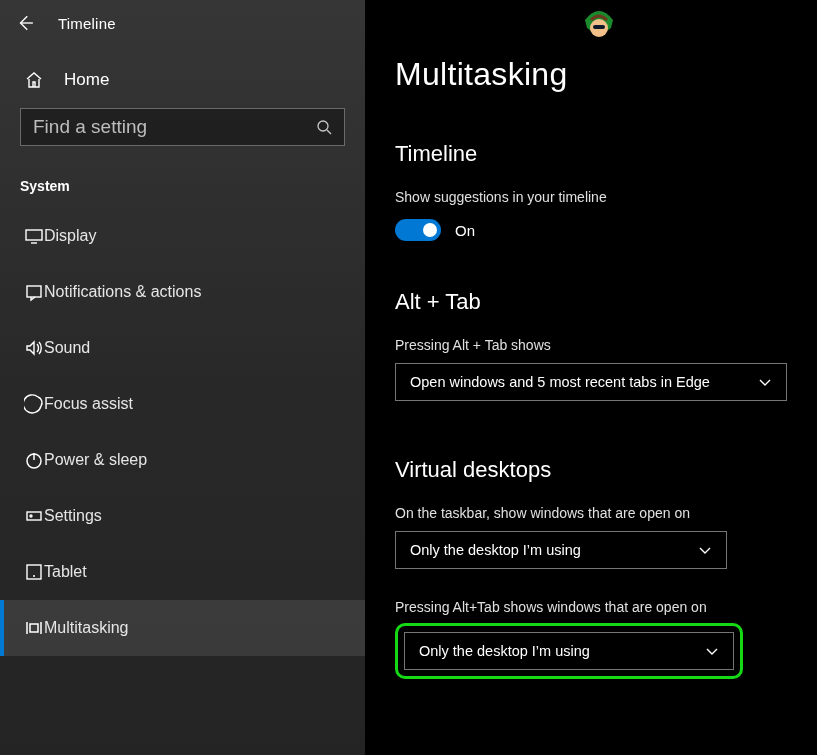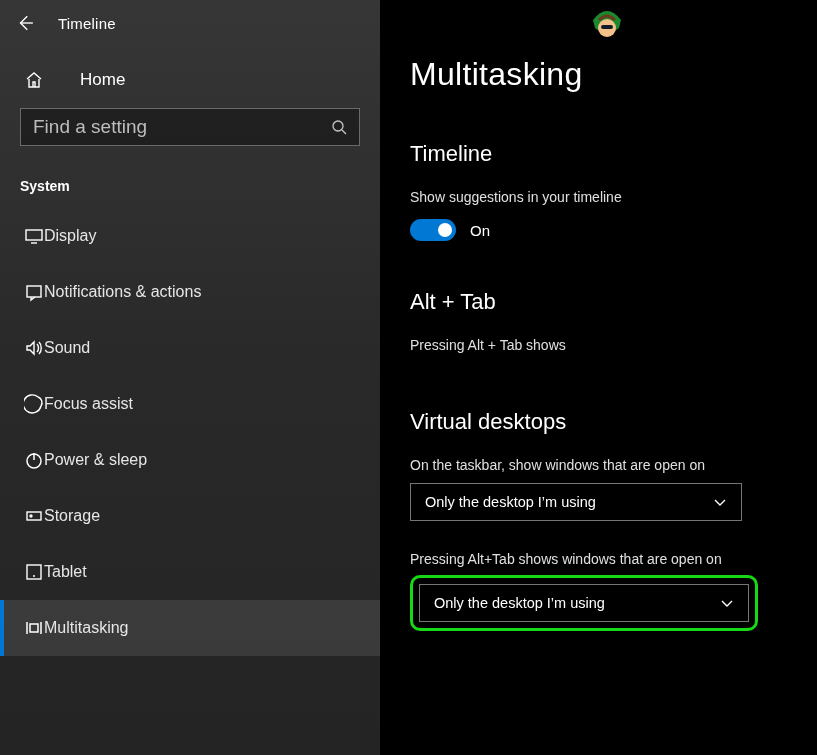--- a/index.html
+++ b/index.html
@@ -11,21 +11,21 @@
     width: 380px;
     height: 100%;
     background: linear-gradient(180deg, rgba(60,60,60,0.9) 0%, rgba(45,45,45,0.9) 50%, rgba(40,40,40,0.9) 100%);
     position: relative;
     padding: 0;
   }
   .sb-top { display: flex; align-items: center; gap: 24px; padding: 14px 20px 14px 16px; }
   .back-arrow { width: 18px; height: 18px; color: #fff; }
   .sb-title { font-size: 15px; font-weight: 400; letter-spacing: .2px; }
 
-  .home-row { display: flex; align-items: center; gap: 36px; padding: 24px 20px 18px 24px; }
+  .home-row { display: flex; align-items: center; gap: 20px; padding: 24px 20px 18px 24px; }
   .home-icon { width: 20px; height: 20px; }
   .home-label { font-size: 17px; }
 
   .search-wrap { padding: 0 20px; }
   .search-box {
     display: flex; align-items: center; justify-content: space-between;
     height: 38px;
     border: 1px solid #6a6a6a;
     background: rgba(20,20,20,0.6);
     padding: 0 12px;
@@ -202,21 +202,21 @@
       </div>
 
 
       <div class="nav-item">
         <span class="ic">
           <svg width="20" height="20" viewBox="0 0 20 20" fill="none" stroke="#fff" stroke-width="1.4">
             <rect x="3" y="6" width="14" height="8"></rect>
               <circle cx="7" cy="10" r="1"></circle>
           </svg>
         </span>
-        <span>Storage</span>
+        <span>Settings</span>
       </div>
 
       <div class="nav-item">
         <span class="ic">
           <svg width="20" height="20" viewBox="0 0 20 20" fill="none" stroke="#fff" stroke-width="1.4">
             <rect x="3" y="3" width="14" height="14"></rect>
               <path d="M9 14 H11"></path>
           </svg>
         </span>
         <span>Tablet</span>
@@ -247,20 +247,28 @@
 
     <div class="section-h">Timeline</div>
     <div class="section-sub">Show suggestions in your timeline</div>
     <div class="toggle-row">
       <div class="toggle"></div>
       <div class="toggle-label">On</div>
     </div>
 
     <div class="section-h">Alt + Tab</div>
     <div class="section-sub">Pressing Alt + Tab shows</div>
+    <div class="dd w1">
+      <span>Open windows and 5 most recent tabs in Edge</span>
+      <span>
+        <svg class="chev" viewBox="0 0 14 14" fill="none" stroke="#fff" stroke-width="1.4">
+            <path d="M2 5 L7 10 L12 5"></path>
+          </svg>
+      </span>
+    </div>
 
     <div class="section-h" style="margin-top:56px">Virtual desktops</div>
 
     <div class="section-sub">On the taskbar, show windows that are open on</div>
     <div class="dd w2">
       <span>Only the desktop I’m using</span>
       <span>
         <svg class="chev" viewBox="0 0 14 14" fill="none" stroke="#fff" stroke-width="1.4">
             <path d="M2 5 L7 10 L12 5"></path>
           </svg>

